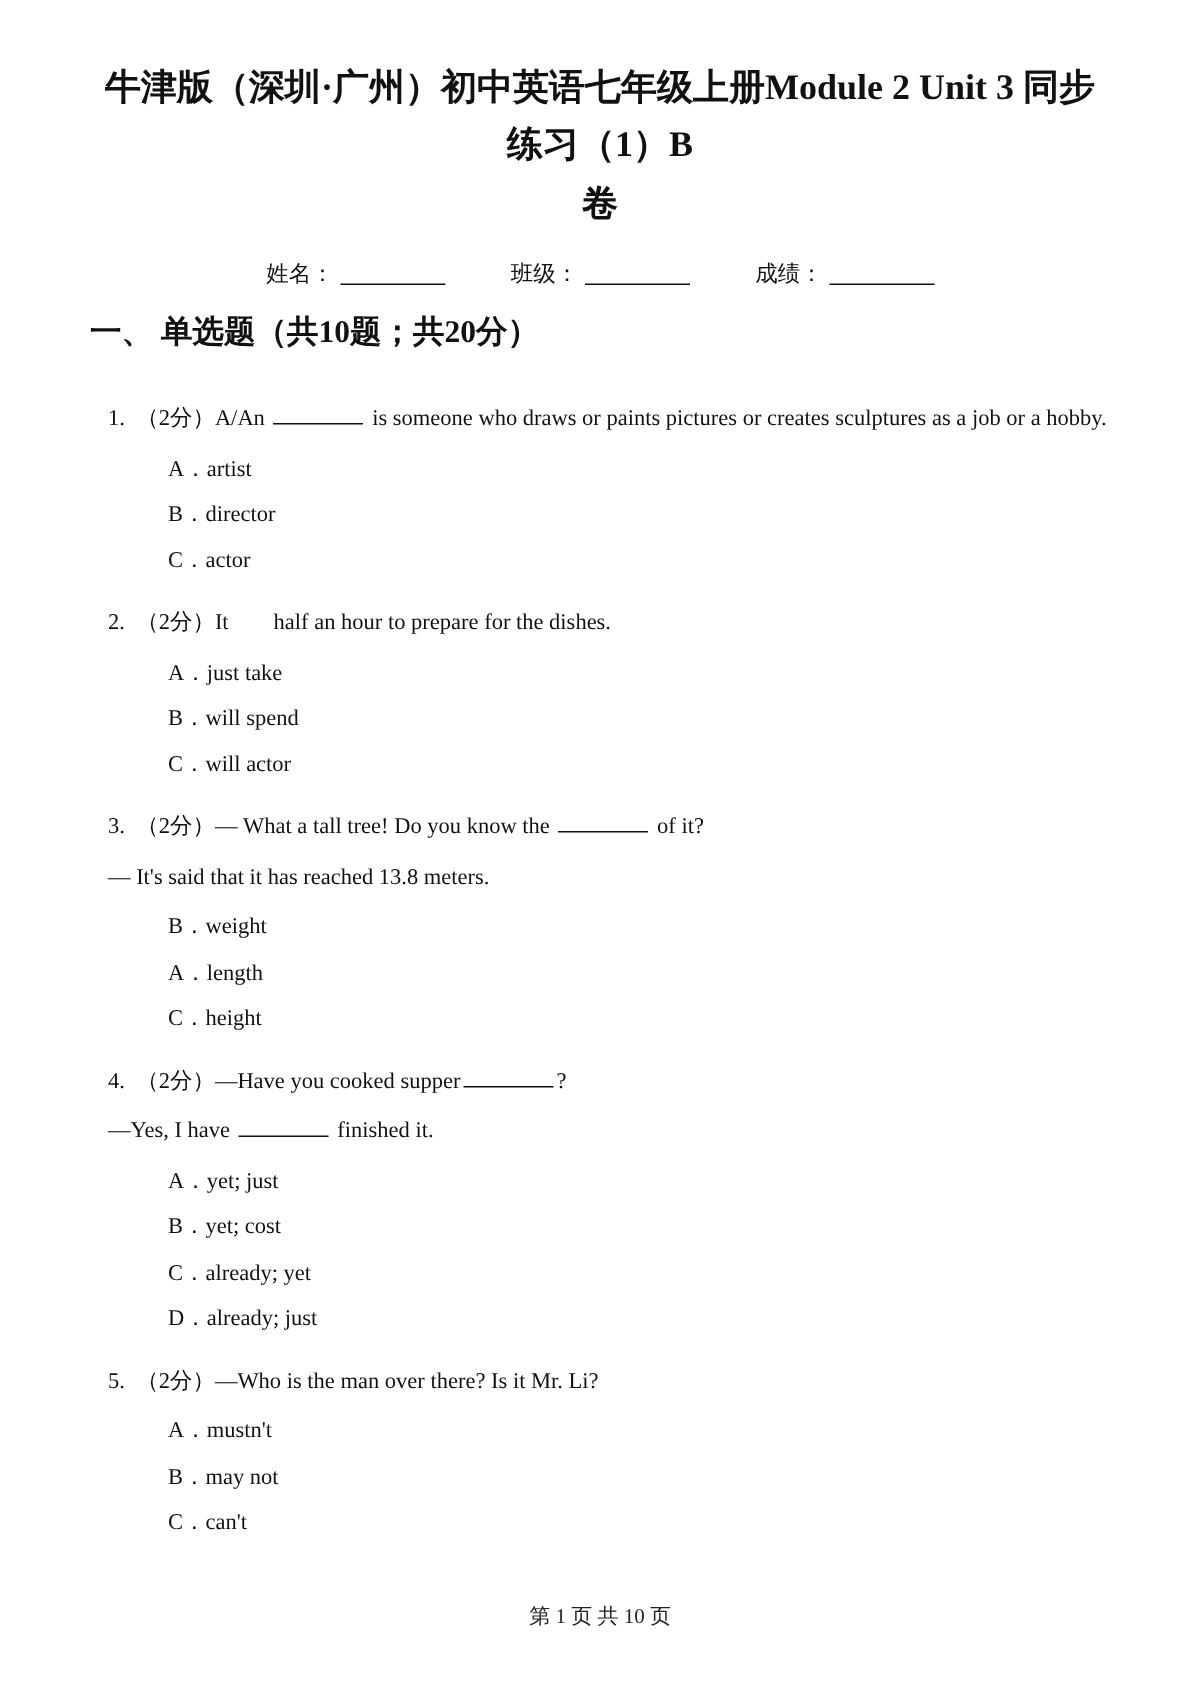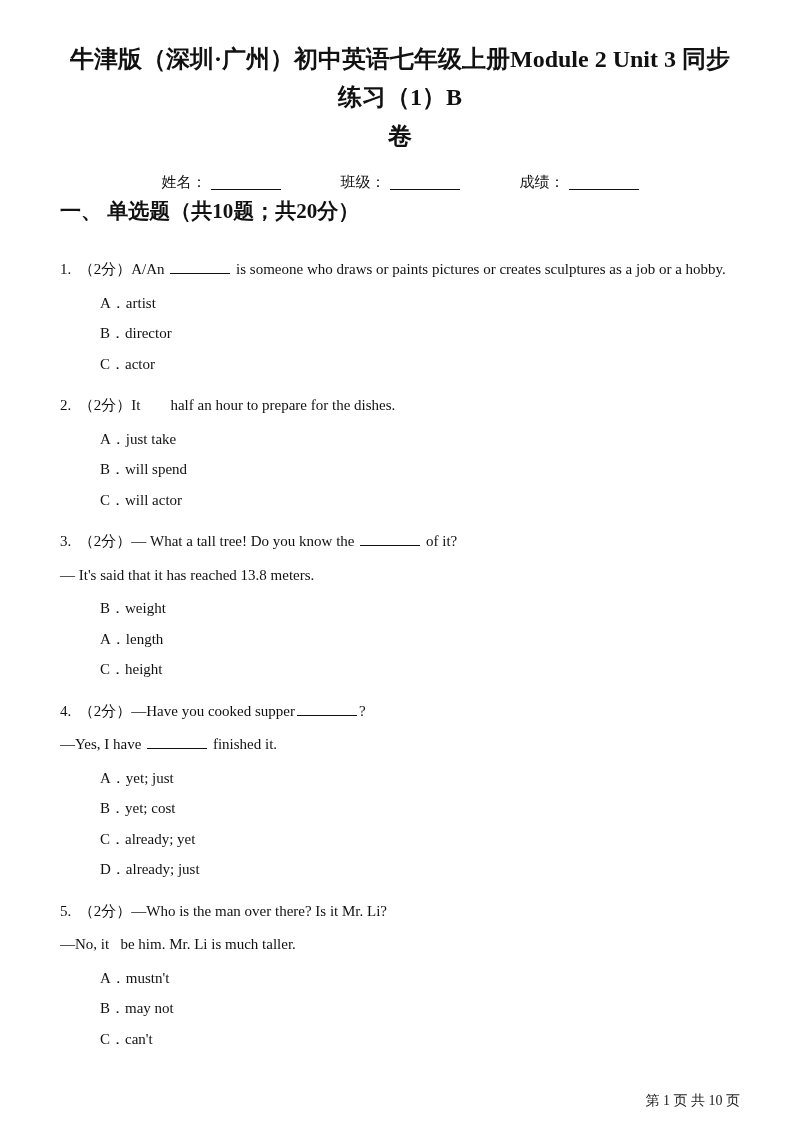--- a/index.html
+++ b/index.html
@@ -19,42 +19,43 @@
     .title {
       text-align: center;
       font-size: 24px;
       font-weight: bold;
       line-height: 1.6;
       margin-bottom: 18px;
     }
     .info-row {
       display: flex;
       justify-content: center;
-      gap: 60px;
-      margin-bottom: 5px;
+      gap: 44px;
+      margin-bottom: 15px;
       font-size: 15px;
     }
     .info-item {
       display: flex;
       align-items: center;
       gap: 4px;
     }
     .underline-field {
       display: inline-block;
       border-bottom: 1px solid #111;
       width: 70px;
       min-height: 1em;
     }
     .section-header {
       font-size: 21px;
       font-weight: bold;
       margin-bottom: 32px;
     }
     .question-block {
       margin-bottom: 16px;
+      margin-left: 12px;
     }
     .question-stem {
       margin-bottom: 8px;
       line-height: 1.7;
       text-indent: -1.5em;
       padding-left: 1.5em;
     }
     .options {
       padding-left: 40px;
     }
@@ -67,21 +68,21 @@
       border-bottom: 1px solid #111;
       min-width: 60px;
       margin: 0 2px;
     }
     .dialog-line {
       margin-bottom: 8px;
       line-height: 1.7;
       padding-left: 0;
     }
     .page-footer {
-      text-align: right;
+      text-align: center;
       margin-top: 40px;
       font-size: 14px;
       color: #222;
     }
   </style>
 </head>
 <body>
 
 <div class="title">
   <div>牛津版（深圳·广州）初中英语七年级上册Module 2 Unit 3 同步练习（1）B</div>
@@ -149,21 +150,20 @@
     <div class="option">B．yet; cost</div>
     <div class="option">C．already; yet</div>
     <div class="option">D．already; just</div>
   </div>
 </div>
 
 <div class="question-block">
   <div class="question-stem">
     <span>5.&nbsp;&nbsp;</span><span>（2分）</span>—Who is the man over there? Is it Mr. Li?
   </div>
-  <div class="dialog-line">—No, it &nbsp; be him. Mr. Li is much taller.</div>
   <div class="options">
     <div class="option">A．mustn't</div>
     <div class="option">B．may not</div>
     <div class="option">C．can't</div>
   </div>
 </div>
 
 <div class="page-footer">
   <span>第 1 页 共 10 页</span>
 </div>

